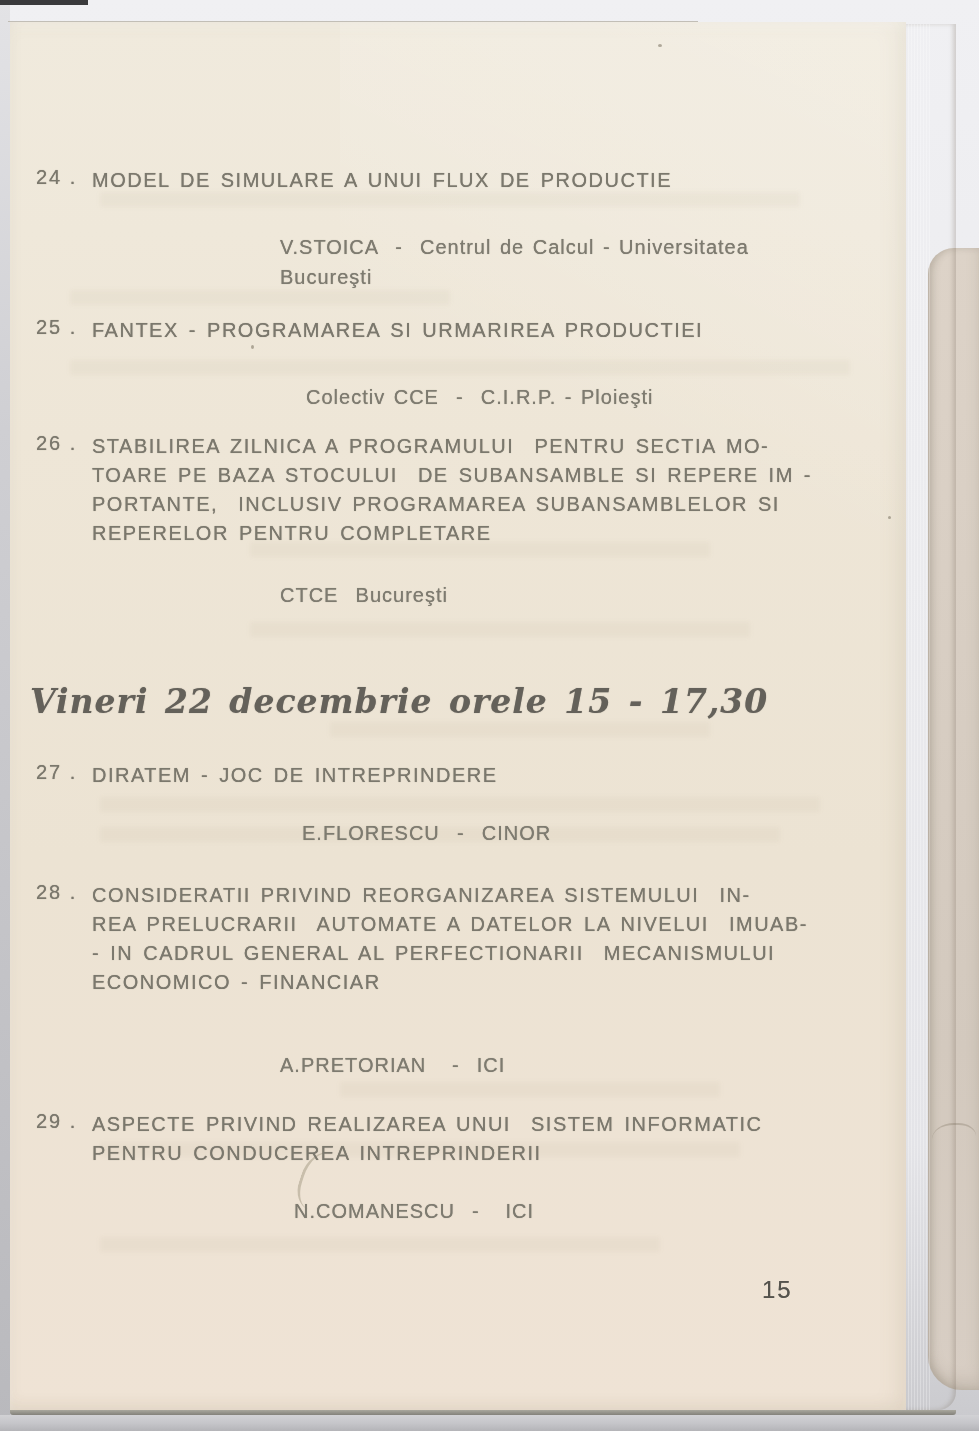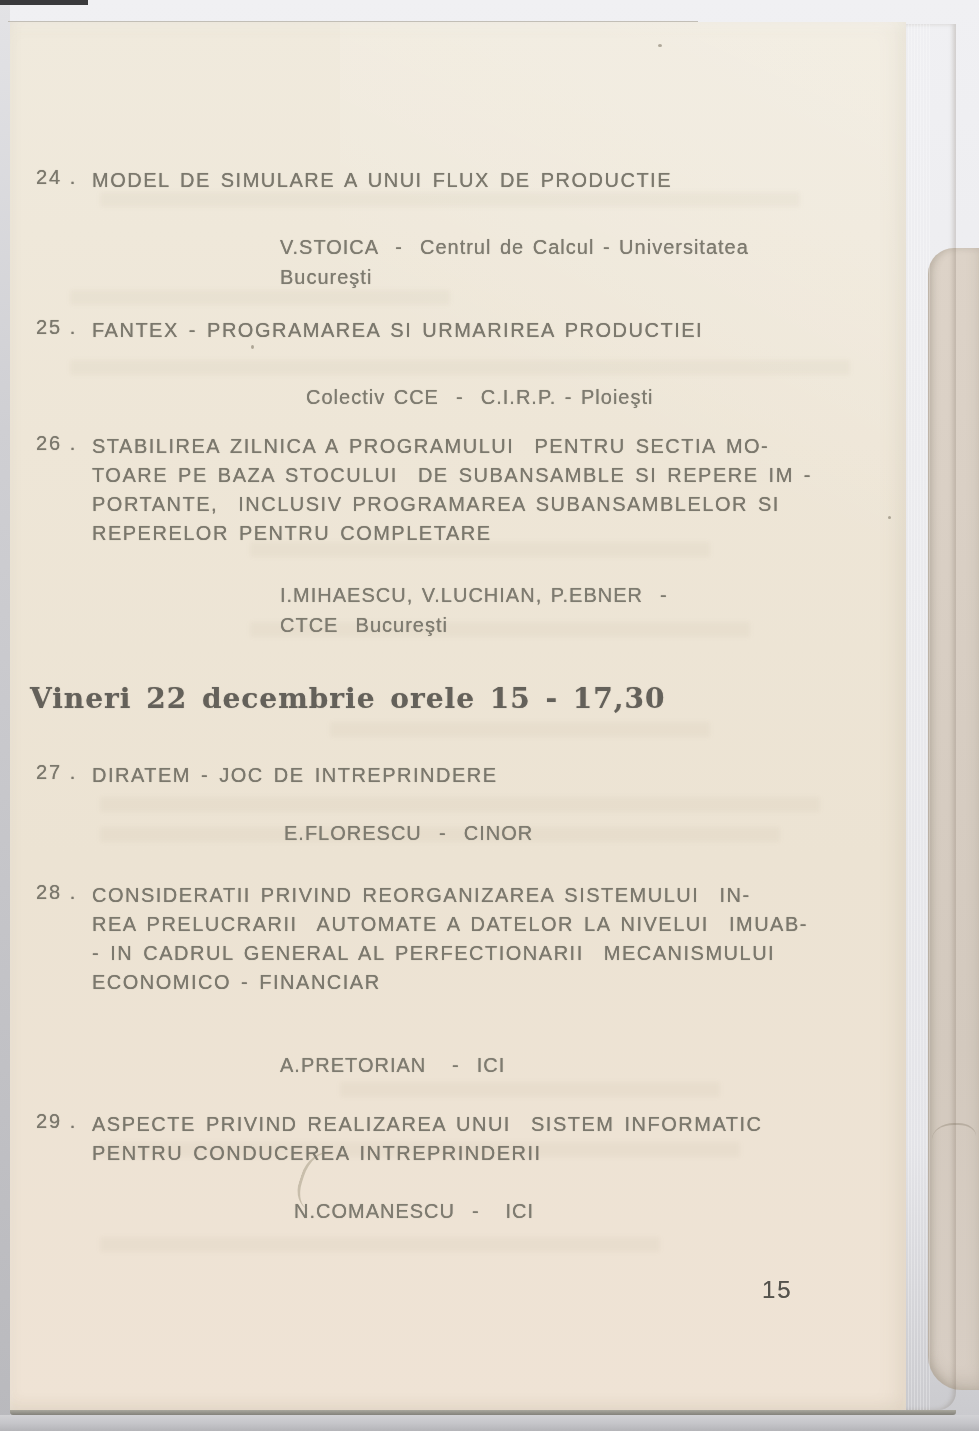--- a/index.html
+++ b/index.html
@@ -51,23 +51,23 @@
     letter-spacing:2px;text-shadow:0 0 .7px rgba(110,106,95,.85);}
   .title-block{position:absolute;left:92px;}
   .title-block .tline{position:relative;white-space:pre;color:#7b786d;font-size:20px;
     letter-spacing:1.5px;word-spacing:3px;line-height:29px;
     text-shadow:0 0 .7px rgba(110,106,95,.85);}
   .authors-block{position:absolute;left:262px;}
   .authors-block .aline{position:relative;white-space:pre;color:#7e7b70;font-size:20px;
     letter-spacing:1px;word-spacing:2px;line-height:30px;
     text-shadow:0 0 .7px rgba(112,108,97,.85);margin-left:18px;}
   .session-heading{position:absolute;left:30px;top:682px;white-space:pre;
-    font-family:"DejaVu Serif", serif;font-weight:700;font-size:28px;
+    font-family:"DejaVu Serif", serif;font-weight:700;font-size:33px;
     color:#64615a;letter-spacing:1px;word-spacing:4px;
-    text-shadow:0 0 1px rgba(95,90,80,.5);}
+    text-shadow:0 0 1px rgba(95,90,80,.5);font-style:italic;}
   .page-number{position:absolute;left:762px;top:1276px;color:#55534d;font-size:24px;
     letter-spacing:2px;text-shadow:0 0 .6px rgba(85,83,77,.8);}
   
   .ghost{position:absolute;background:rgba(145,125,95,.055);filter:blur(2px);
     border-radius:3px;height:15px;}
   .speck{position:absolute;background:rgba(130,122,105,.6);border-radius:50%;}
   .scratch{position:absolute;left:300px;top:1152px;width:40px;height:60px;
     border-left:3px solid rgba(190,180,160,.8);border-radius:50% 0 0 40%;
     transform:rotate(18deg);}
 </style>
@@ -135,33 +135,32 @@
 
   <div>
     <span class="entry-num" style="top:432px;">26 .</span>
     <div class="title-block" style="top:432px;">
       <div class="tline">STABILIREA ZILNICA A PROGRAMULUI  PENTRU SECTIA MO-</div>
       <div class="tline">TOARE PE BAZA STOCULUI  DE SUBANSAMBLE SI REPERE IM -</div>
       <div class="tline">PORTANTE,  INCLUSIV PROGRAMAREA SUBANSAMBLELOR SI</div>
       <div class="tline">REPERELOR PENTRU COMPLETARE</div>
     </div>
     <div class="authors-block" style="top:580px;">
-      <div class="aline">I.MIHAESCU, V.LUCHIAN, P.EBNER  -</div>
       <div class="aline">CTCE  Bucureşti</div>
     </div>
   </div>
 
   <div class="session-heading">Vineri 22 decembrie orele 15 - 17,30</div>
 
   <div>
     <span class="entry-num" style="top:761px;">27 .</span>
     <div class="title-block" style="top:761px;">
       <div class="tline">DIRATEM - JOC DE INTREPRINDERE</div>
     </div>
-    <div class="authors-block" style="left:266px;top:818px;">
+    <div class="authors-block" style="left:284px;top:818px;">
       <div class="aline">E.FLORESCU  -  CINOR</div>
     </div>
   </div>
 
   <div>
     <span class="entry-num" style="top:881px;">28 .</span>
     <div class="title-block" style="top:881px;">
       <div class="tline">CONSIDERATII PRIVIND REORGANIZAREA SISTEMULUI  IN-</div>
       <div class="tline">REA PRELUCRARII  AUTOMATE A DATELOR LA NIVELUI  IMUAB-</div>
       <div class="tline">- IN CADRUL GENERAL AL PERFECTIONARII  MECANISMULUI</div>

